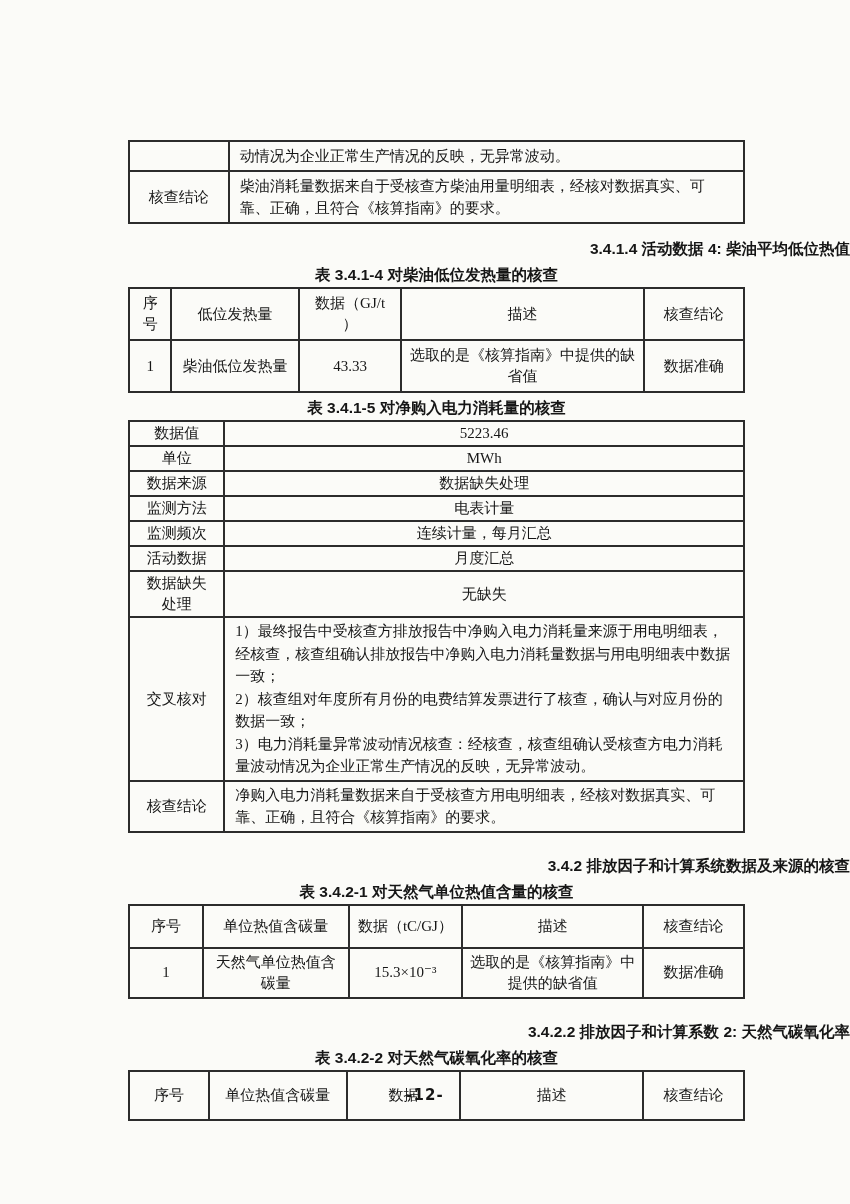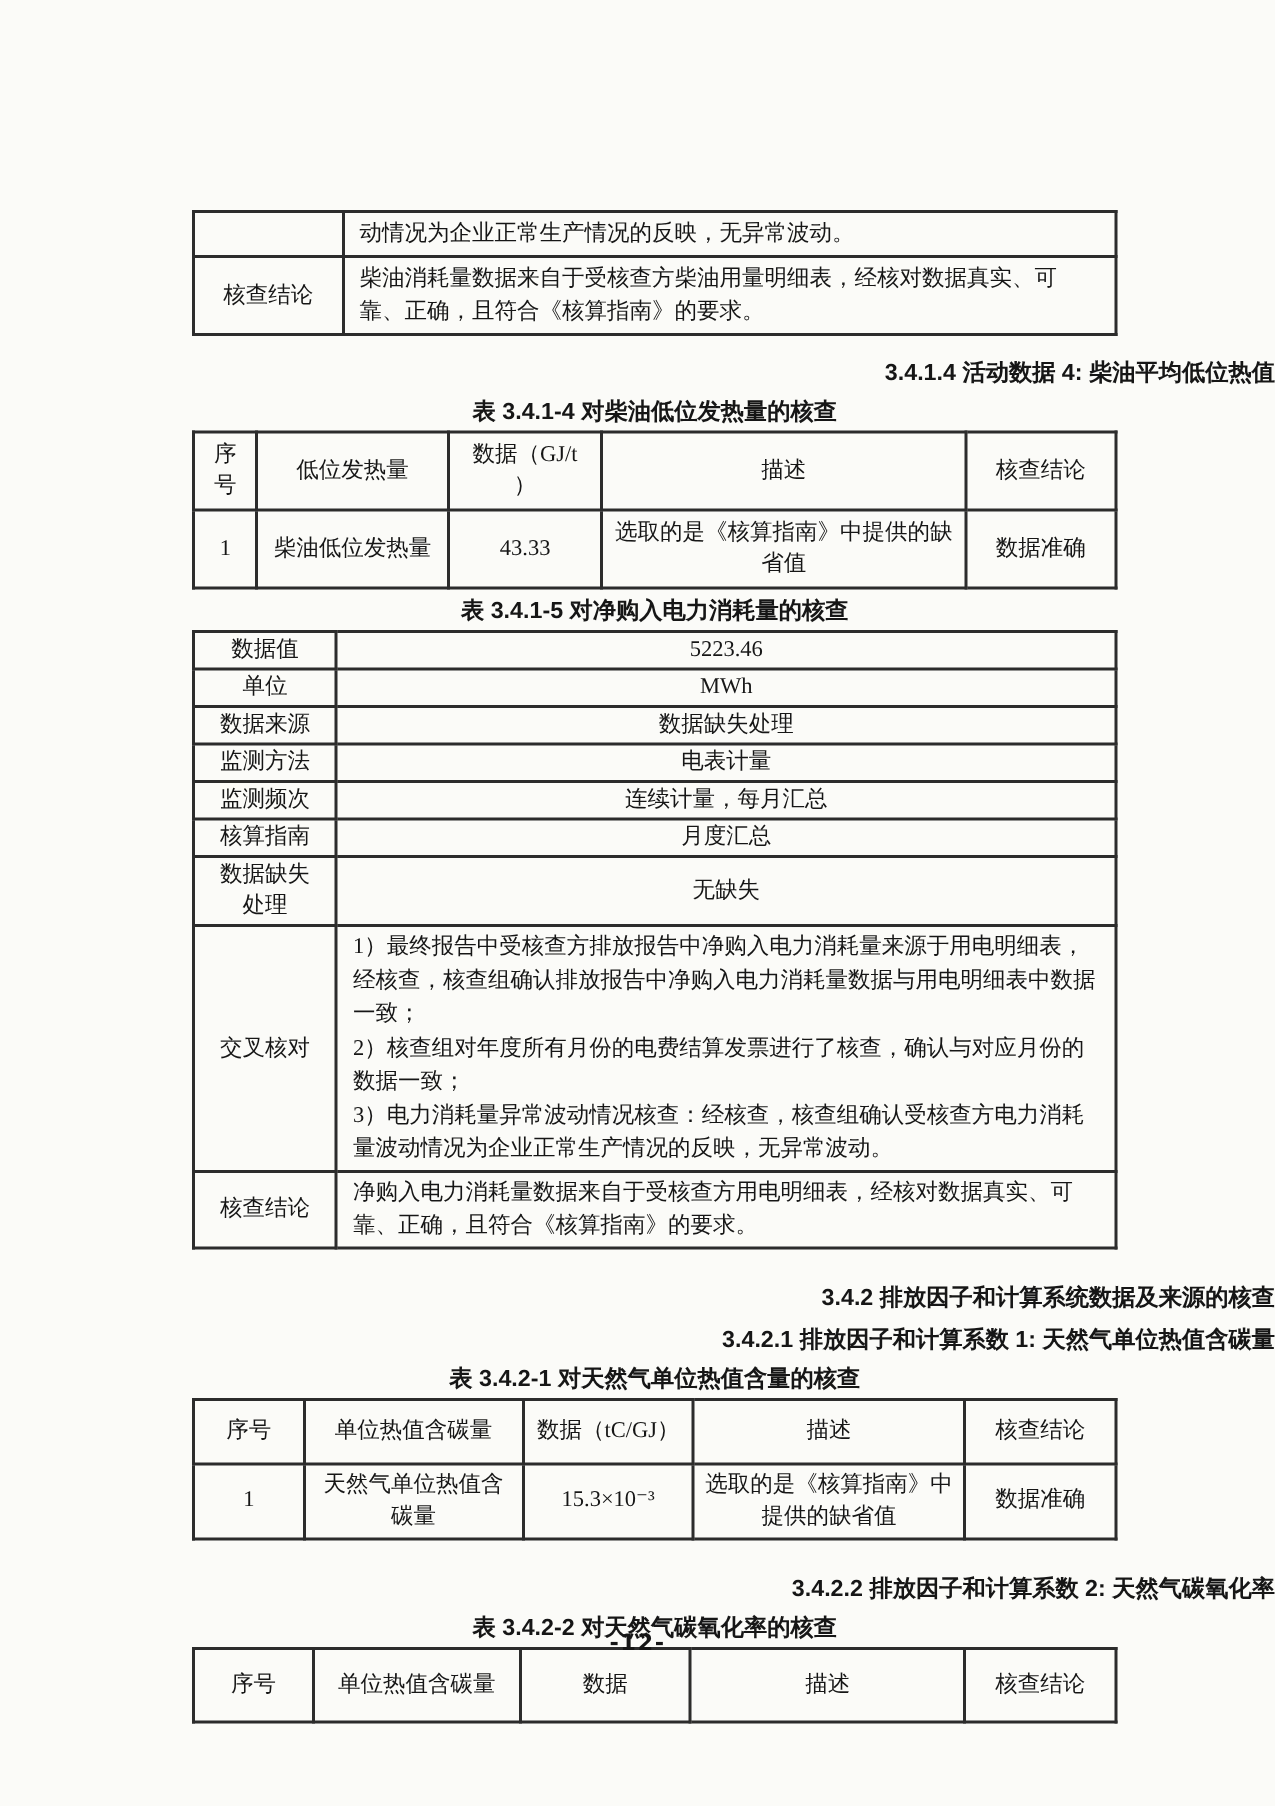--- a/index.html
+++ b/index.html
@@ -121,21 +121,21 @@
     </tr>
     <tr>
       <td>监测方法</td>
       <td>电表计量</td>
     </tr>
     <tr>
       <td>监测频次</td>
       <td>连续计量，每月汇总</td>
     </tr>
     <tr>
-      <td>核算指南</td>
+      <td>活动数据</td>
       <td>月度汇总</td>
     </tr>
     <tr>
       <td>数据缺失处理</td>
       <td>无缺失</td>
     </tr>
     <tr>
       <td class="tall">交叉核对</td>
       <td class="cell-left prewrap tall">1）最终报告中受核查方排放报告中净购入电力消耗量来源于用电明细表，经核查，核查组确认排放报告中净购入电力消耗量数据与用电明细表中数据一致；
 2）核查组对年度所有月份的电费结算发票进行了核查，确认与对应月份的数据一致；
@@ -143,21 +143,20 @@
     </tr>
     <tr>
       <td class="tall">核查结论</td>
       <td class="cell-left tall">净购入电力消耗量数据来自于受核查方用电明细表，经核对数据真实、可靠、正确，且符合《核算指南》的要求。</td>
     </tr>
   </tbody>
     </table>
 
   <div class="heading mt22">3.4.2 排放因子和计算系统数据及来源的核查</div>
 
-  <div class="heading mt6">3.4.2.1 排放因子和计算系数 1: 天然气单位热值含碳量</div>
   <div class="caption mt4">表 3.4.2-1 对天然气单位热值含量的核查</div>
   <table class="doc-table t3 mt2">
     <colgroup>
         <col style="width:12%">
         <col style="width:23.7%">
         <col style="width:18.5%">
         <col style="width:29.4%">
         <col style="width:16.4%">
       </colgroup>
     <tbody>

